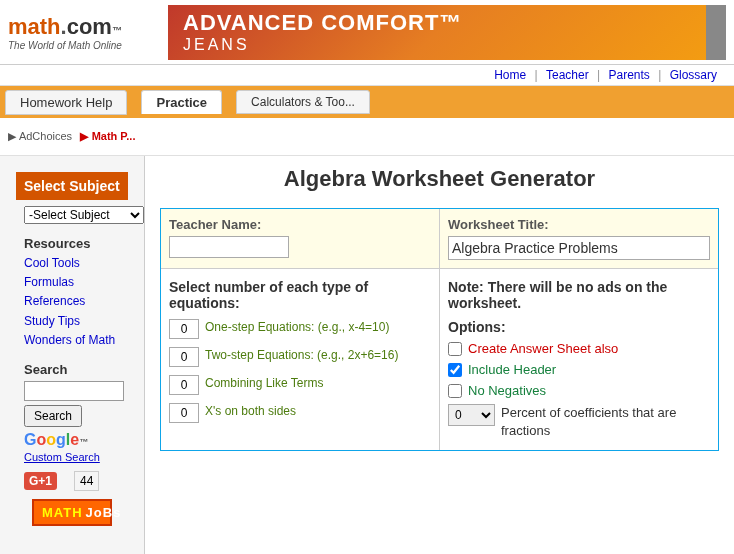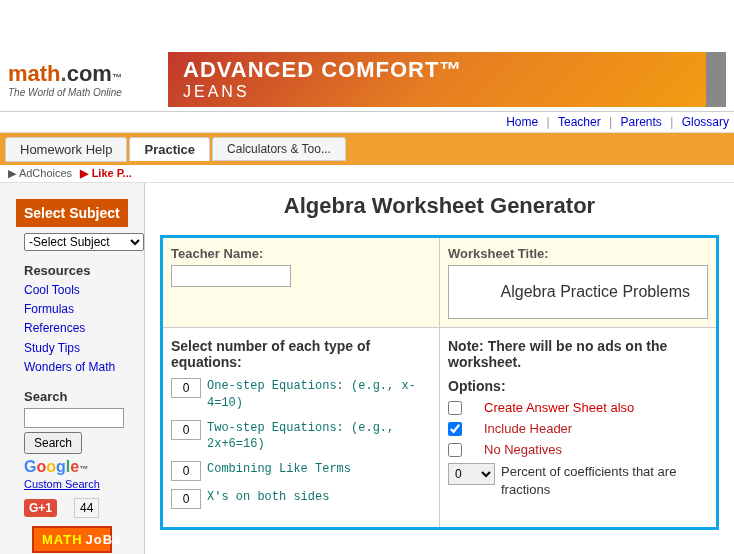--- a/index.html
+++ b/index.html
@@ -1,44 +1,44 @@
 <!DOCTYPE html>
 <html><head>
   <meta charset="utf-8">
   <style>
     * { margin: 0; padding: 0; box-sizing: border-box; }
     body { font-family: Arial, sans-serif; font-size: 13px; background: #fff; width: 734px; overflow-x: hidden; }
 
     
-    #header { display: flex; align-items: center; background: #fff; padding: 2px 8px; border-bottom: 1px solid #ccc; height: 65px; margin-top: 47px; }
+    #header { display: flex; align-items: center; background: #fff; padding: 2px 8px; border-bottom: 1px solid #ccc; height: 65px; }
     #logo-area { display: flex; flex-direction: column; width: 160px; }
     #logo-text { font-size: 22px; font-weight: bold; color: #333; }
     #logo-text span.math { color: #d35400; }
     #logo-text span.com { color: #333; }
     #logo-sub { font-size: 10px; color: #555; font-style: italic; }
     #banner { flex: 1; background: linear-gradient(135deg, #c0392b 0%, #e67e22 50%, #f39c12 100%); height: 55px; display: flex; align-items: center; padding: 0 15px; }
     #banner-wrangler { color: #fff; font-size: 26px; font-weight: bold; font-style: italic; background: #8B0000; padding: 3px 10px; margin-right: 10px; }
     #banner-text { color: #fff; }
     #banner-text .line1 { font-size: 22px; font-weight: bold; letter-spacing: 1px; }
     #banner-text .line2 { font-size: 16px; letter-spacing: 3px; }
     #banner-corner { width: 20px; background: #888; height: 55px; }
 
     
-    #topnav { background: #fff; text-align: right; padding: 3px 0; font-size: 12px; border-bottom: 1px solid #ddd; }
+    #topnav { background: #fff; text-align: right; padding: 3px 12px; font-size: 12px; border-bottom: 1px solid #ddd; }
     #topnav a { color: #00c; text-decoration: none; margin: 0 5px; }
     #topnav span.sep { color: #999; }
 
     
     #tabnav { background: #f0a030; display: flex; align-items: center; padding: 3px 5px; height: 32px; }
-    .tab { padding: 4px 14px; border: 1px solid #ccc; background: #f5f5f5; margin-right: 2px; cursor: pointer; font-size: 13px; border-radius: 3px 3px 0 0; color: #333; }
+    .tab { padding: 4px 14px; border: 1px solid #ccc; background: #f5f5f5; margin-right: 14px; cursor: pointer; font-size: 13px; border-radius: 3px 3px 0 0; color: #333; }
     .tab.active { background: #fff; border-bottom: none; font-weight: bold; }
     .tab-more { color: #333; font-size: 12px; }
 
     
-    #adbar { background: #fff; padding: 2px 8px; font-size: 11px; color: #555; border-bottom: 1px solid #e0e0e0; display: flex; align-items: flex-start; gap: 8px; }
+    #adbar { background: #fff; padding: 12px 8px; font-size: 11px; color: #555; border-bottom: 1px solid #e0e0e0; display: flex; align-items: flex-start; gap: 8px; }
     #adbar span.ad { color: #555; }
     #adbar span.mathp { color: #c00; font-weight: bold; }
 
     
     #main-layout { display: flex; min-height: 400px; }
 
     
     #sidebar { width: 145px; min-width: 145px; background: #f5f5f5; border-right: 1px solid #ccc; padding: 16px; }
     #select-subject-header { background: #d35400; color: #fff; font-weight: bold; font-size: 14px; padding: 6px 8px; }
     #subject-select-wrap { padding: 6px 8px; }
@@ -63,43 +63,43 @@
     #gplus-count { border: 1px solid #ccc; padding: 2px 5px; font-size: 12px; }
     #mathjobs-btn { background: #ff6600; border: 2px solid #cc3300; padding: 4px 8px; color: #fff; font-weight: bold; font-size: 13px; text-align: center; cursor: pointer; letter-spacing: 1px; display: flex; align-items: center; gap: 3px; margin: 0 8px; }
     #mathjobs-btn span.math-j { color: #ffff00; font-weight: bold; }
     #mathjobs-btn span.obs { color: #fff; }
 
     
     #content { flex: 1; padding: 10px 15px; }
     #page-title { font-size: 22px; font-weight: bold; color: #333; margin-bottom: 12px; text-align: center; }
 
     
-    #form-area { border: 3px solid #0ea5e9; width: 100%; margin-top: 16px; }
+    #form-area { border: 1px solid #0ea5e9; width: 100%; margin-top: 16px; }
     #form-top { display: flex; border-bottom: 1px solid #ccc; }
     .form-col { flex: 1; padding: 8px; }
     .form-col:first-child { border-right: 1px solid #ccc; background: #fffde7; }
     .form-col:last-child { background: #fffde7; }
     .field-label { font-size: 13px; font-weight: bold; color: #555; margin-bottom: 4px; }
     .field-input { width: 120px; border: 1px solid #aaa; padding: 3px; font-size: 12px; }
-    .field-value { font-size: 16px; color: #333; border: 1px solid #aaa; padding: 17px; width: 100%; text-align: right; }
+    .field-value { font-size: 14px; color: #333; border: 1px solid #aaa; padding: 3px; width: 100%; }
 
     #form-bottom { display: flex; }
     .form-bottom-left { flex: 1; padding: 10px 8px; border-right: 1px solid #ccc; }
     .form-bottom-right { flex: 1; padding: 10px 8px; }
 
     .equation-title { font-size: 14px; font-weight: bold; color: #333; margin-bottom: 8px; }
     .equation-row { display: flex; align-items: flex-start; gap: 6px; margin-bottom: 8px; }
     .eq-input { width: 30px; border: 1px solid #aaa; padding: 2px; font-size: 12px; text-align: center; }
-    .eq-label { font-size: 12px; color: #0f766e; line-height: 1.4; font-family: Liberation Mono, monospace; }
+    .eq-label { font-size: 12px; color: #4d7c0f; line-height: 1.4; }
 
     .note-title { font-size: 14px; font-weight: bold; color: #333; margin-bottom: 6px; }
     .options-title { font-size: 14px; font-weight: bold; color: #333; margin-top: 8px; margin-bottom: 6px; }
-    .option-row { display: flex; align-items: center; gap: 22px; margin-bottom: 6px; }
+    .option-row { display: flex; align-items: center; gap: 6px; margin-bottom: 6px; }
     .option-row input[type=checkbox] { width: 14px; height: 14px; }
-    .option-label { font-size: 13px; color: #b91c1c; }
+    .option-label { font-size: 13px; color: #15803d; }
     .option-label.red { color: #c00; }
     .percent-row { display: flex; align-items: flex-start; gap: 6px; margin-top: 4px; }
     .percent-select { font-size: 12px; border: 1px solid #aaa; padding: 2px; }
     .percent-label { font-size: 13px; color: #333; line-height: 1.4; }
   </style>
 </head>
 <body>
 
 <div id="header">
   <div id="logo-area">
@@ -128,21 +128,21 @@
 </div>
 
 <div id="tabnav">
   <div class="tab">Homework Help</div>
   <div class="tab active">Practice</div>
   <div class="tab tab-more">Calculators &amp; Too...</div>
 </div>
 
 <div id="adbar">
   <span class="ad">▶ AdChoices</span>
-  <span class="mathp">▶ Like P...</span>
+  <span class="mathp">▶ Math P...</span>
 </div>
 
 <div id="main-layout">
 
   <div id="sidebar">
     <div id="select-subject-header">Select Subject</div>
     <div id="subject-select-wrap">
       <select>
         <option>-Select Subject</option>
         <option>Algebra</option>

